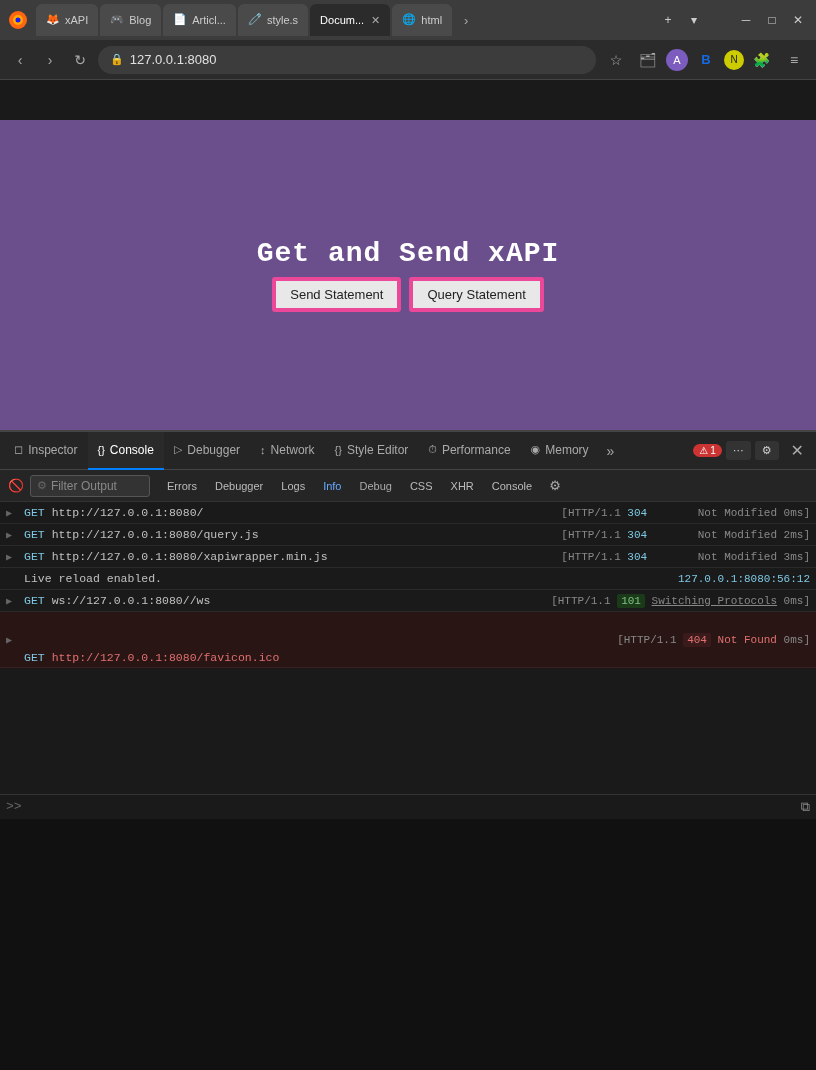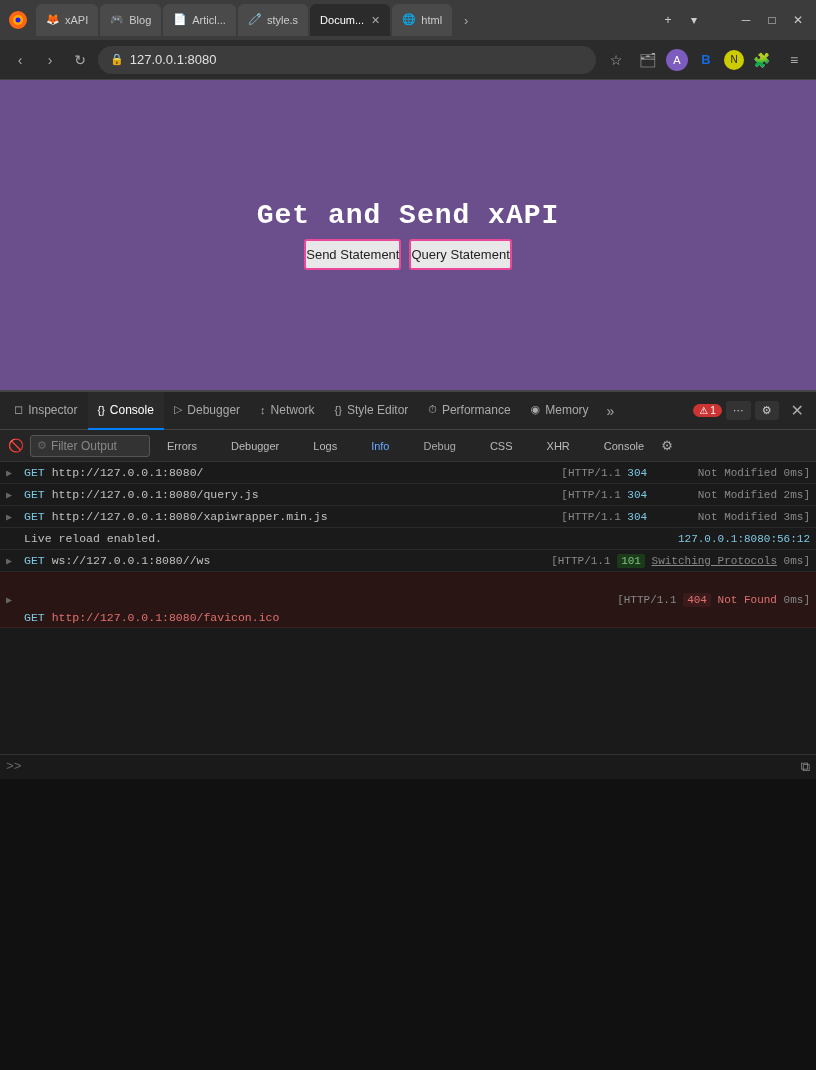--- a/index.html
+++ b/index.html
@@ -159,39 +159,40 @@
 
     
     .page-content {
       background: #6b4f8c;
       height: 310px;
       display: flex;
       flex-direction: column;
       align-items: center;
       justify-content: center;
       gap: 8px;
+      margin-top: 40px;
     }
 
     .page-title {
       color: #fff;
       font-size: 28px;
       font-weight: bold;
       font-family: 'Courier New', monospace;
       letter-spacing: 1px;
     }
 
     .page-buttons {
       display: flex;
       gap: 8px;
     }
 
     .page-btn {
-      padding: 6px 0;
+      padding: 6px 14px;
       background: #e8e8e8;
-      border: 2px solid #ec4899;
+      border: 4px solid #ec4899;
       border-radius: 3px;
       font-size: 13px;
       color: #222;
       cursor: pointer;
     }
 
     
     .devtools {
       background: #1a1a1a;
       border-top: 2px solid #444;
@@ -301,21 +302,21 @@
       flex: 0 0 120px;
     }
 
     .console-filter-text {
       color: #888;
       font-size: 12px;
     }
 
     .console-filter-buttons {
       display: flex;
-      gap: 16px;
+      gap: 0;
       margin-left: 4px;
     }
 
     .filter-btn {
       padding: 2px 8px;
       font-size: 11px;
       color: #bbb;
       border-radius: 3px;
       cursor: pointer;
       border: 1px solid transparent;

